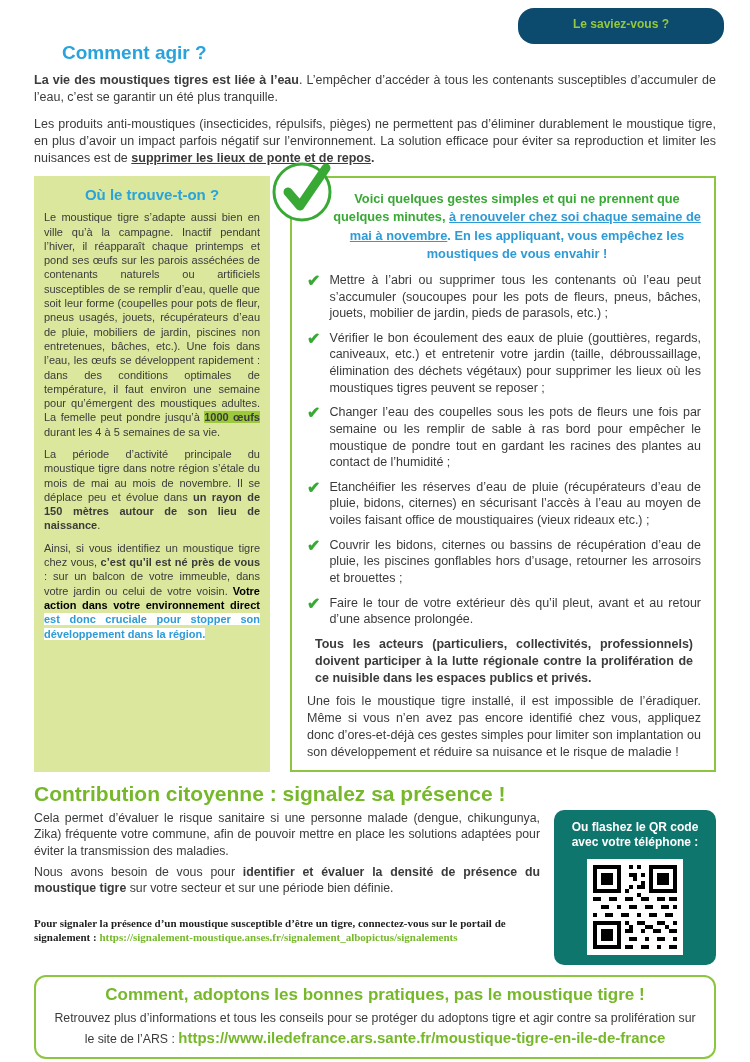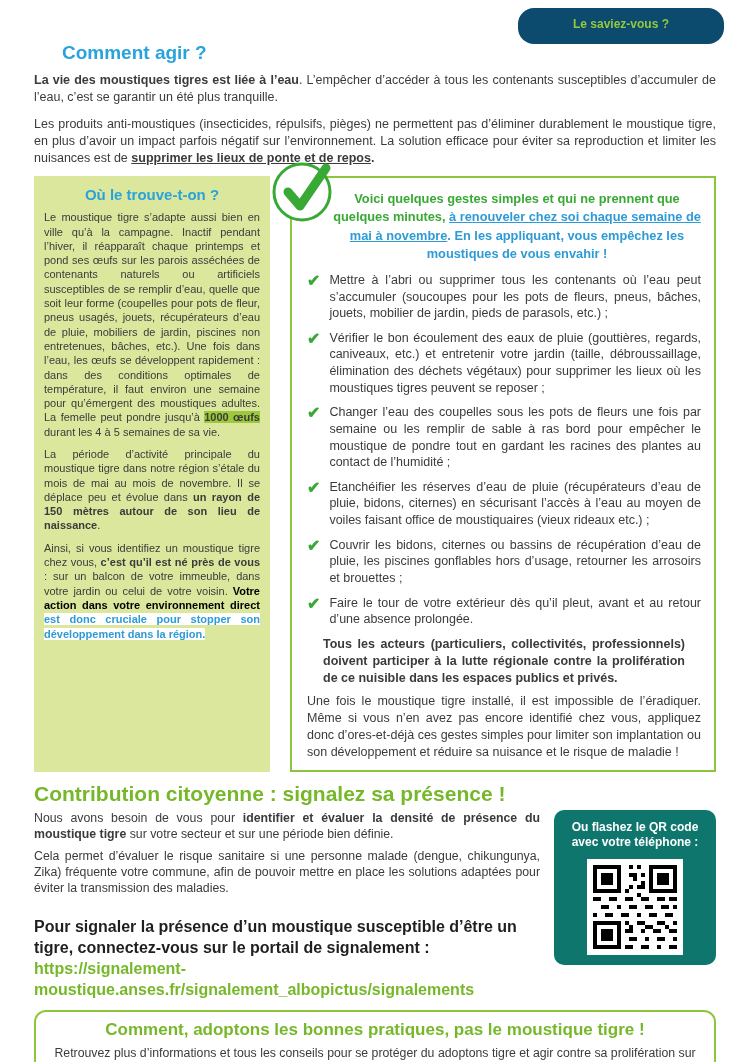--- a/index.html
+++ b/index.html
@@ -41,29 +41,29 @@
   .gest-intro {
     text-align:center; font-weight:bold; font-size:12.8px; line-height:1.42;
     margin:0 0 9px 26px;
   }
   .green-t { color:#39A935; font-weight:bold; }
   .blue-seg { color:#2E9BD6; font-weight:bold; }
   .gestures { list-style:none; margin:0 0 6px; }
   .gestures li { display:flex; gap:9px; margin-bottom:8px; font-size:12.5px; line-height:1.33; }
   .gestures li .txt { text-align:justify; flex:1; }
   .check { color:#39A935; font-weight:bold; font-size:16px; line-height:1; flex:none; margin-top:1px; }
-  .actors { font-weight:bold; font-size:12.5px; line-height:1.35; text-align:justify; margin:2px 16px 7px; }
+  .actors { font-weight:bold; font-size:12.5px; line-height:1.35; text-align:justify; margin:2px 8px 7px; }
   .outro { font-size:12.5px; line-height:1.35; text-align:justify; }
 
   
   .contrib-title { color:#76B82A; font-size:21px; font-weight:bold; margin:10px 0 4px; }
   .contrib-row { display:flex; gap:14px; }
   .contrib-left { flex:1; }
   .contrib-left p.small { font-size:12.3px; line-height:1.33; text-align:justify; margin-bottom:5px; }
-  .signal { font-size:16px; font-weight:bold; line-height:1.32; margin-top:19px; color:#1f1f1f; }
+  .signal { font-size:11px; font-weight:bold; line-height:1.32; margin-top:19px; color:#1f1f1f;font-family:Liberation Serif, serif; }
   a.link-green { color:#76B82A; font-weight:bold; text-decoration:none; }
 
   .qrbox {
     flex:none; width:162px; background:#0f766e; border-radius:10px;
     padding:10px 10px 10px; color:#ffffff; font-weight:bold; text-align:center;
     font-size:12px; line-height:1.3; align-self:flex-start;
   }
   .qr { width:96px; height:96px; background:#ffffff; margin:8px auto 0; padding:6px; }
 
   
@@ -137,22 +137,22 @@
 
       <p class="actors">Tous les acteurs (particuliers, collectivités, professionnels) doivent participer à la lutte régionale contre la prolifération de ce nuisible dans les espaces publics et privés.</p>
       <p class="outro">Une fois le moustique tigre installé, il est impossible de l’éradiquer. Même si vous n’en avez pas encore identifié chez vous, appliquez donc d’ores-et-déjà ces gestes simples pour limiter son implantation ou son développement et réduire sa nuisance et le risque de maladie !</p>
     </div>
   </div>
 
   <div class="contrib">
     <div class="contrib-title">Contribution citoyenne : signalez sa présence !</div>
     <div class="contrib-row">
       <div class="contrib-left">
+        <p class="small">Cela permet d’évaluer le risque sanitaire si une personne malade (dengue, chikungunya, Zika) fréquente votre commune, afin de pouvoir mettre en place les solutions adaptées pour éviter la transmission des maladies.</p>
         <p class="small"><span>Nous avons besoin de vous pour </span><b>identifier et évaluer la densité de présence du moustique tigre</b><span> sur votre secteur et sur une période bien définie.</span></p>
-        <p class="small">Cela permet d’évaluer le risque sanitaire si une personne malade (dengue, chikungunya, Zika) fréquente votre commune, afin de pouvoir mettre en place les solutions adaptées pour éviter la transmission des maladies.</p>
         <p class="signal"><span>Pour signaler la présence d’un moustique susceptible d’être un tigre, connectez-vous sur le portail de signalement : </span><a href="#" class="link-green">https://signalement-moustique.anses.fr/signalement_albopictus/signalements</a></p>
       </div>
       <div class="qrbox">
         <div>Ou flashez le QR code avec votre téléphone :</div>
         <div class="qr">
           <svg width="84" height="84" viewBox="0 0 84 84" shape-rendering="crispEdges">
             <rect x="0" y="0" width="84" height="84" fill="#ffffff"></rect>
 
             <rect x="0" y="0" width="28" height="28" fill="#000"></rect>
               <rect x="4" y="4" width="20" height="20" fill="#fff"></rect>

